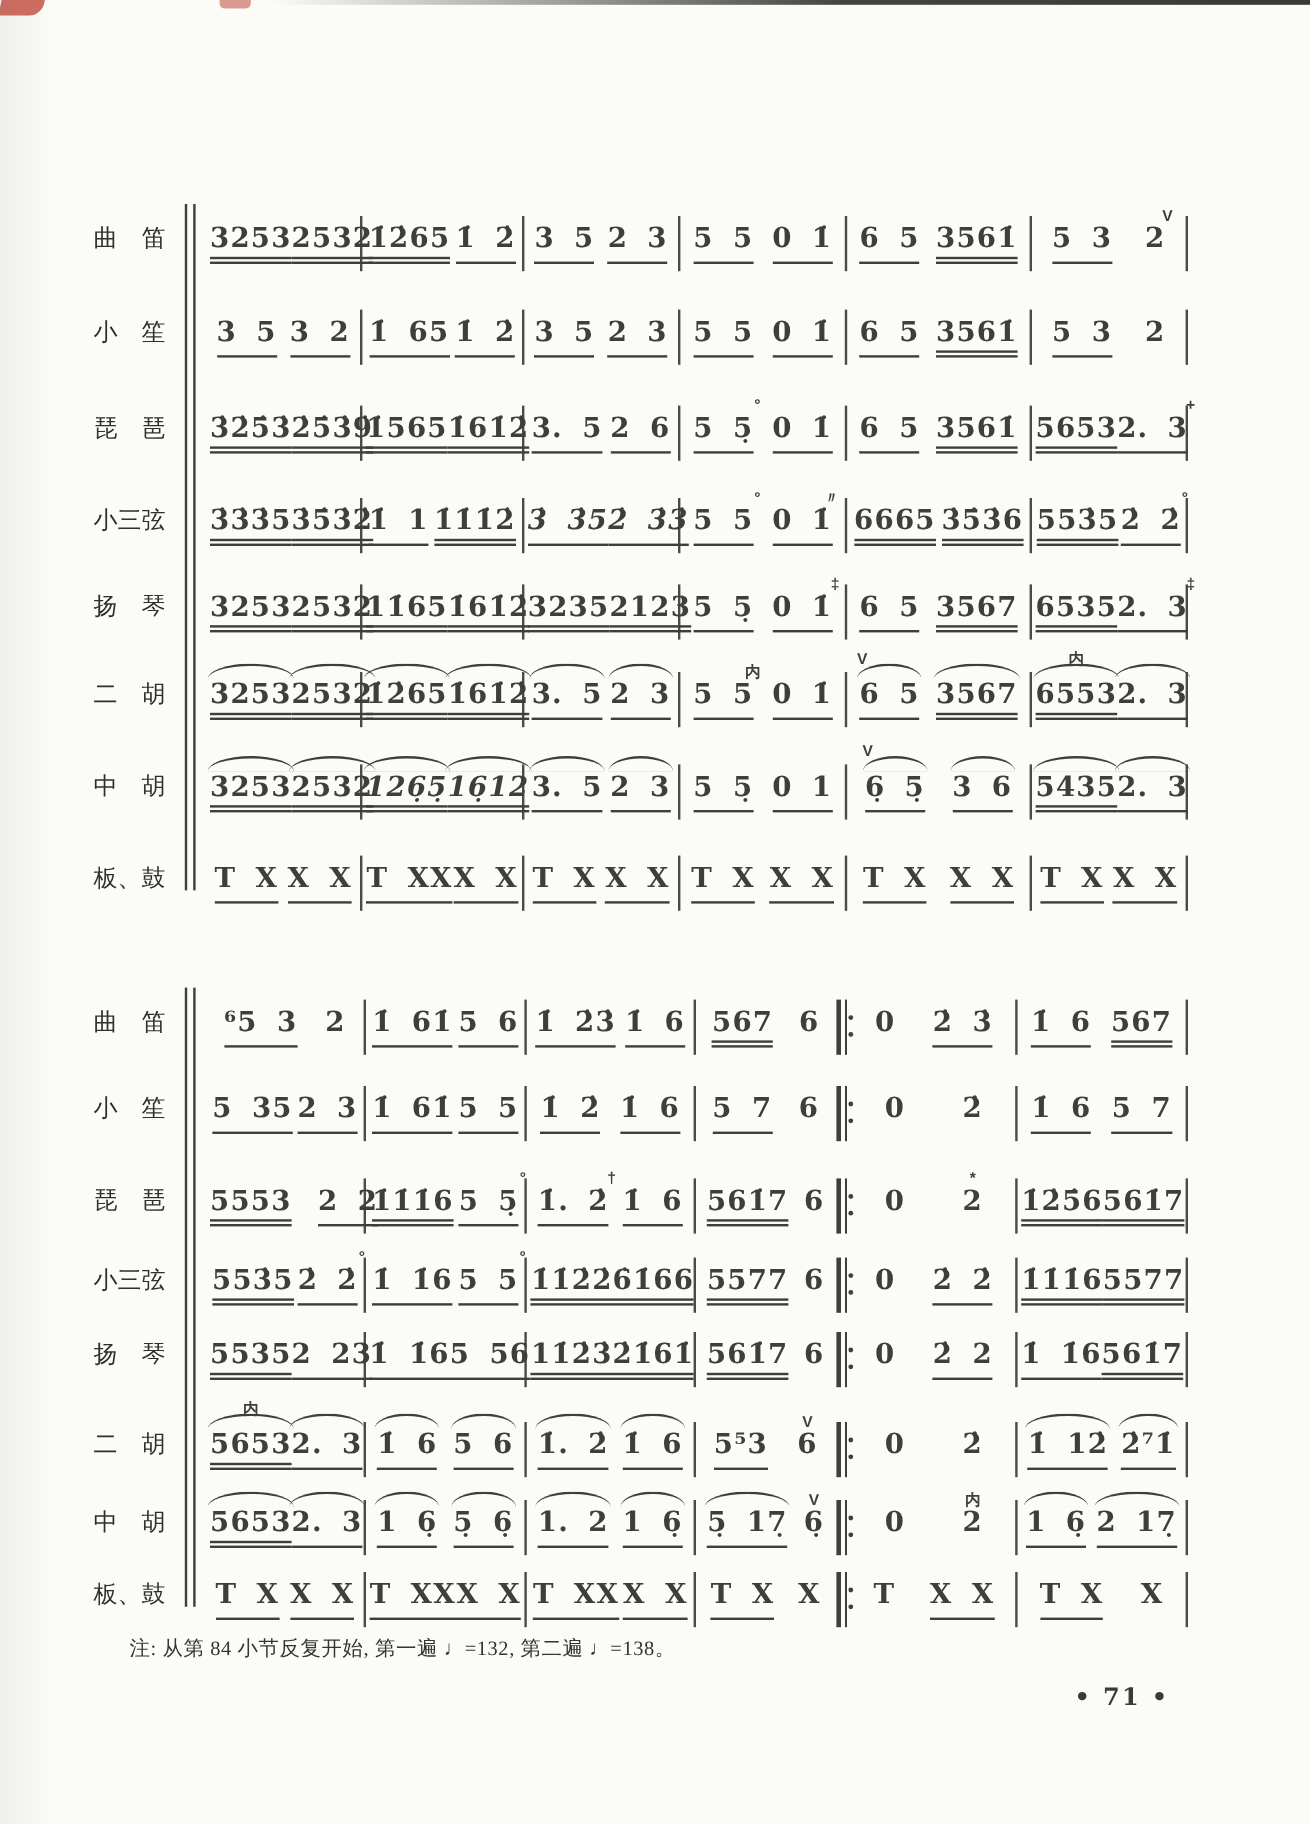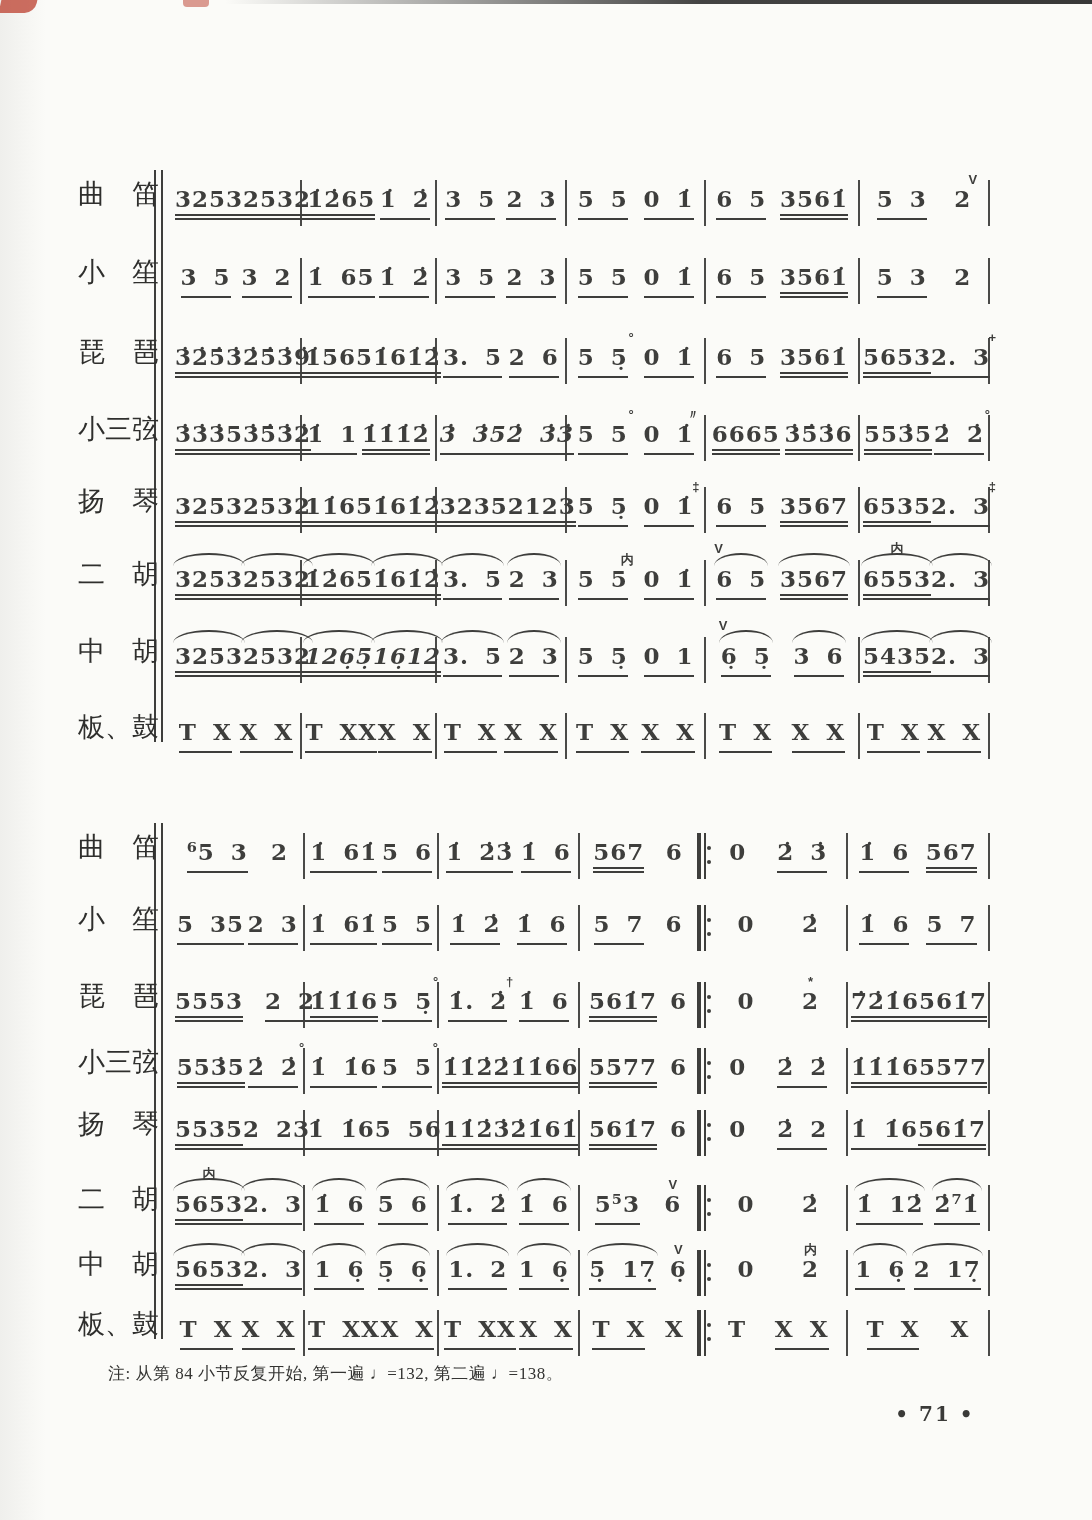--- a/index.html
+++ b/index.html
@@ -17,21 +17,21 @@
 
   .system{position:absolute;left:78px;width:912px;}
   #sys1{top:180px;height:600px;}
   #sys2{top:833px;height:520px;}
   .sysbar{position:absolute;left:76px;width:5px;
     border-left:2px solid #3e3e3c;border-right:2px solid #3e3e3c;}
   #sb1{top:-10px;height:572px;}
   #sb2{top:-10px;height:516px;}
 
   .row{position:absolute;left:0;right:0;height:40px;display:flex;align-items:flex-end;}
-  .ilabel{width:76px;flex:0 0 76px;font-size:27px;color:#2f2f2d;
+  .ilabel{width:76px;flex:0 0 76px;font-size:20px;color:#2f2f2d;
     font-family:"Liberation Serif", serif;letter-spacing:0;padding-bottom:8px;white-space:nowrap;}
   .music{flex:1;margin-left:18px;display:flex;align-items:flex-end;position:relative;}
   .measure{display:flex;justify-content:space-around;align-items:flex-end;padding:0 3px;min-width:0;}
   .grp{position:relative;font-family:"DejaVu Serif", serif;font-weight:bold;font-size:23px;
     line-height:26px;white-space:pre;word-spacing:7px;letter-spacing:1px;color:#3e3e3c;}
   .u0{padding-bottom:8px;}
   .u1{border-bottom:2px solid #3e3e3c;padding-bottom:6px;}
   .u2{border-bottom:6px double #3e3e3c;padding-bottom:2px;}
   .arc{position:absolute;left:-2px;right:-2px;top:-13px;height:11px;
     border-top:2px solid #3e3e3c;border-radius:50% 50% 0 0 / 100% 100% 0 0;}
@@ -437,42 +437,42 @@
           <span class="grp u2">561̇7</span>
           <span class="grp u0">6</span>
         </div>
         <span class="rpt"></span>
         <div class="measure" style="flex-grow: 140; flex-basis: 0px;">
           <span class="grp u0">0</span>
           <span class="grp u0">2<i class="mk c">*</i></span>
         </div>
         <span class="bar"></span>
         <div class="measure" style="flex-grow: 145; flex-basis: 0px;">
-          <span class="grp u2">7̇2̇1̇6</span>
+          <span class="grp u2">1̇2̇5̇6</span>
           <span class="grp u2">561̇7</span>
         </div>
         <span class="bar end"></span>
       </div>
     </div>
     <div class="row" style="top: 215px;">
       <div class="ilabel">小三弦</div>
       <div class="music">
         <div class="measure" style="flex-grow: 135; flex-basis: 0px;">
           <span class="grp u2">553̇5</span>
           <span class="grp u1">2̇ 2̇<i class="mk r">°</i></span>
         </div>
         <span class="bar"></span>
         <div class="measure" style="flex-grow: 137; flex-basis: 0px;">
           <span class="grp u1">1̇ 1̇6</span>
           <span class="grp u1">5 5<i class="mk r">°</i></span>
         </div>
         <span class="bar"></span>
         <div class="measure" style="flex-grow: 143; flex-basis: 0px;">
           <span class="grp u2">1̇1̇2̇2̇</span>
-          <span class="grp u2">1̇1̇66</span>
+          <span class="grp u2">6̇1̇66</span>
         </div>
         <span class="bar"></span>
         <div class="measure" style="flex-grow: 120; flex-basis: 0px;">
           <span class="grp u2">5577</span>
           <span class="grp u0">6</span>
         </div>
         <span class="rpt"></span>
         <div class="measure" style="flex-grow: 140; flex-basis: 0px;">
           <span class="grp u0">0</span>
           <span class="grp u1">2̇ 2̇</span>

